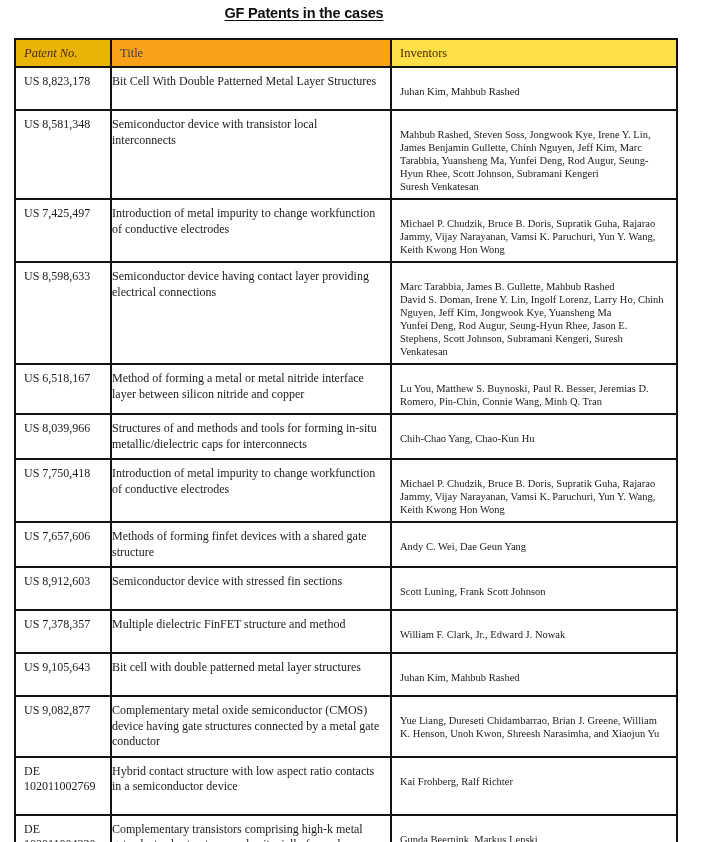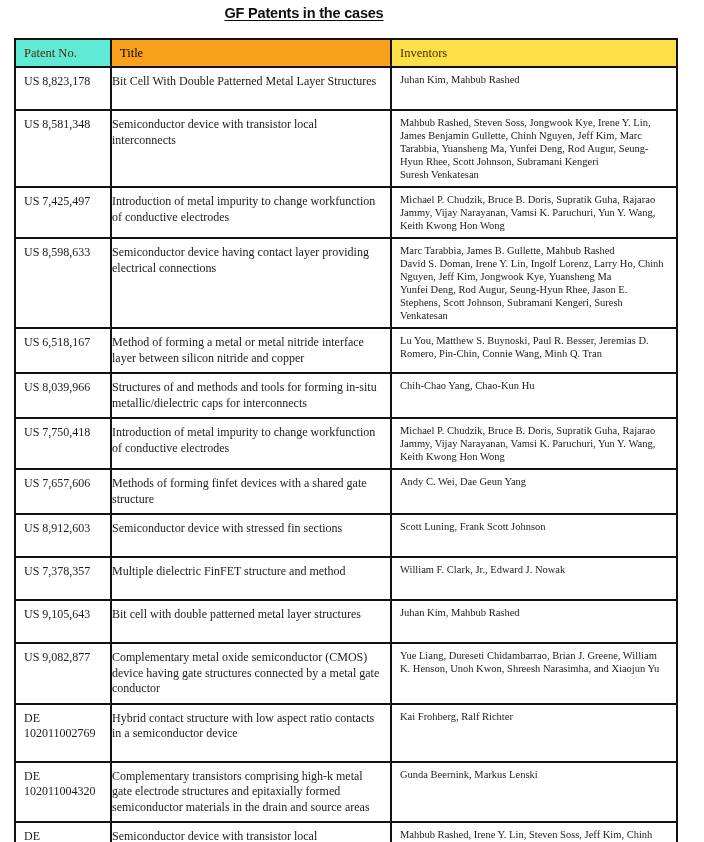--- a/index.html
+++ b/index.html
@@ -54,41 +54,41 @@
     padding: 6px 4px 20px 8px;
   }
   td.title-cell {
     font-size: 12px;
     line-height: 15.5px;
     padding: 6px 8px 6px 0;
   }
   td.inventors-cell {
     font-size: 10.5px;
     line-height: 13px;
-    padding: 5px 8px 5px 8px;
+    padding: 17px 8px 5px 8px;
     white-space: pre-line;
   }
 </style>
 </head>
 <body>
 
 <div class="doc-title-wrap">
   <span class="doc-title">GF Patents in the cases</span>
 </div>
 
 <table class="patents">
   <colgroup>
     <col class="c-patent">
       <col class="c-title">
       <col class="c-inventors">
   </colgroup>
   <thead>
     <tr>
-      <th class="hdr" style="background: #5eead4; color: rgb(74, 43, 8);">Patent No.</th>
-      <th class="hdr" style="background: rgb(249, 161, 27); color: #000000;">Title</th>
+      <th class="hdr" style="background: #eab308; color: rgb(74, 43, 8); font-style: italic;">Patent No.</th>
+      <th class="hdr" style="background: rgb(249, 161, 27); color: #404040;">Title</th>
       <th class="hdr" style="background: #fde047; color: rgb(74, 43, 8); margin-left: 36px;">Inventors</th>
     </tr>
   </thead>
   <tbody>
     <tr>
       <td class="patent-cell">US 8,823,178</td>
       <td class="title-cell">Bit Cell With Double Patterned Metal Layer Structures</td>
       <td class="inventors-cell">Juhan Kim, Mahbub Rashed</td>
     </tr>
     <tr>

